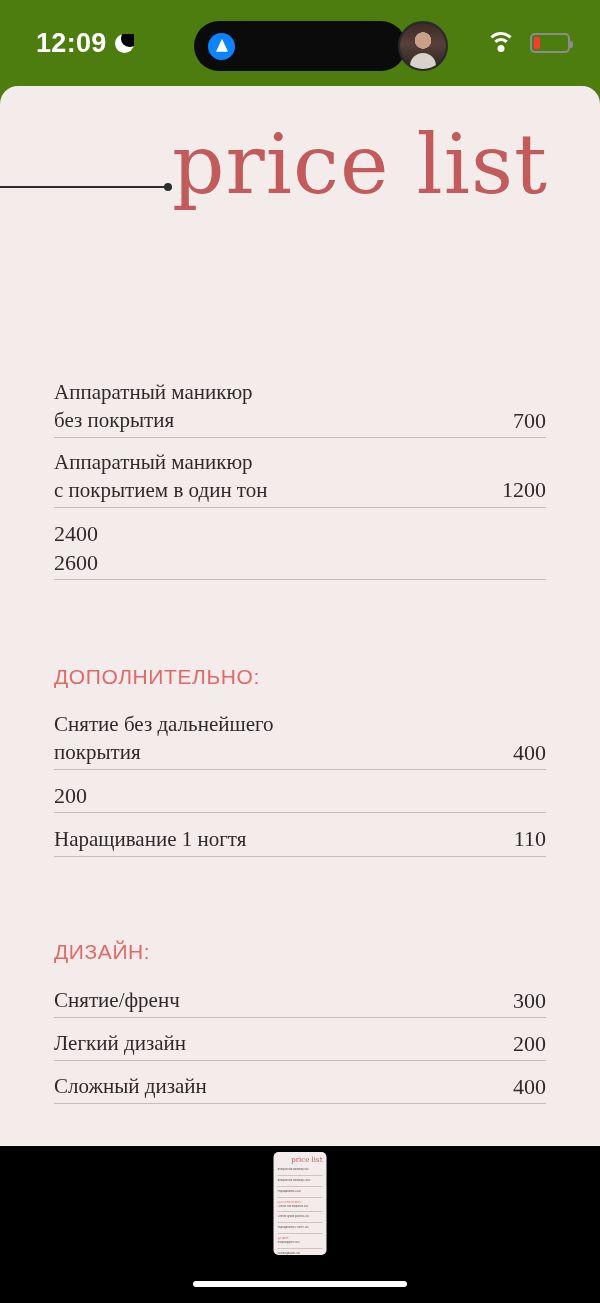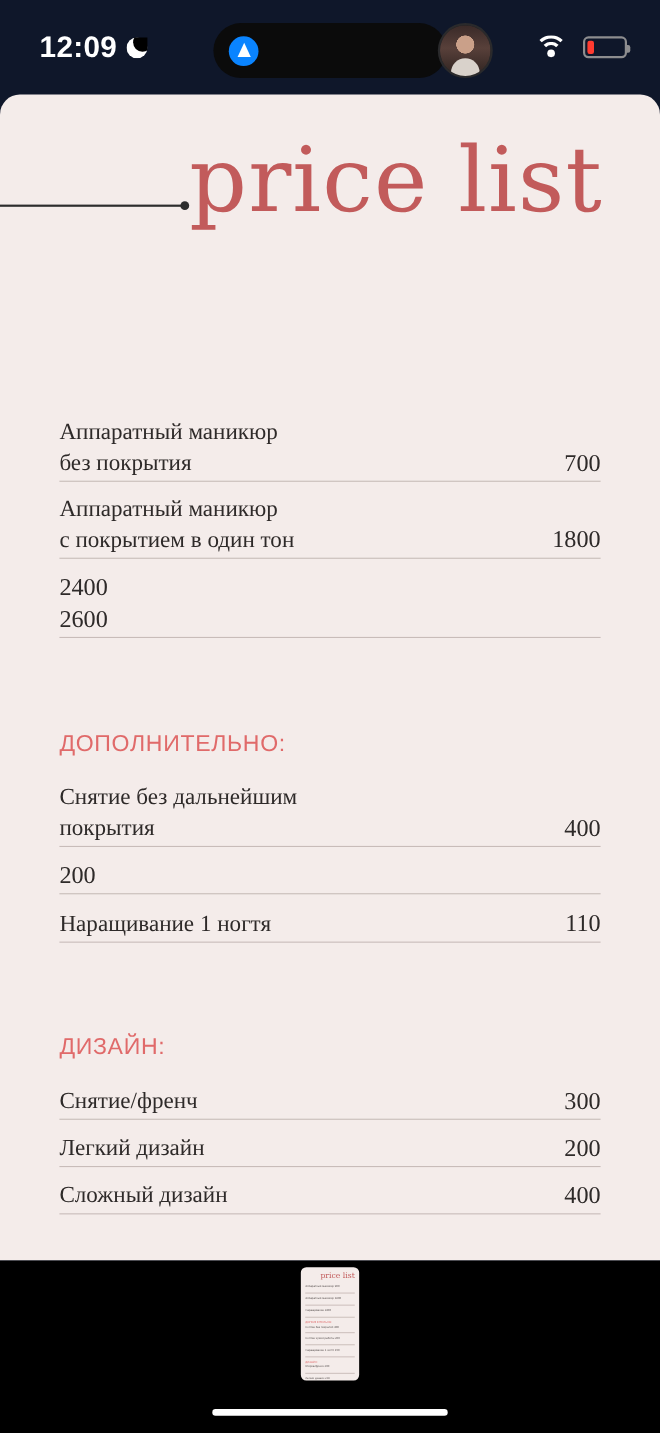--- a/index.html
+++ b/index.html
@@ -7,21 +7,21 @@
     width: 600px;
     height: 1303px;
     background: #000000;
     font-family: "Liberation Sans", sans-serif;
     overflow: hidden;
   }
   .phone {
     position: relative;
     width: 600px;
     height: 1303px;
-    background: #0f172a;
+    background: #4d7c0f;
   }
 
   
   .status-bar {
     position: relative;
     height: 86px;
     display: flex;
     align-items: center;
     padding: 0 36px;
     color: #ffffff;
@@ -341,30 +341,30 @@
     <div class="price-block" id="price-sections">
         <div class="section-gap-1"></div>
         <div class="row multi">
           <div class="row-label">Аппаратный маникюр
 без покрытия</div>
           <div class="row-price">700</div>
         </div>
         <div class="row multi">
           <div class="row-label">Аппаратный маникюр
 с покрытием в один тон</div>
-          <div class="row-price">1800</div>
+          <div class="row-price">1200</div>
         </div>
         <div class="row multi">
           <div class="row-price">2400
 2600</div>
         </div>
         <div class="section-gap-2"></div>
         <div class="section-header">ДОПОЛНИТЕЛЬНО:</div>
         <div class="row multi">
-          <div class="row-label">Снятие без дальнейшим
+          <div class="row-label">Снятие без дальнейшего
 покрытия</div>
           <div class="row-price">400</div>
         </div>
         <div class="row multi">
           <div class="row-price">200</div>
         </div>
         <div class="row">
           <div class="row-label">Наращивание 1 ногтя</div>
           <div class="row-price">110</div>
         </div>

